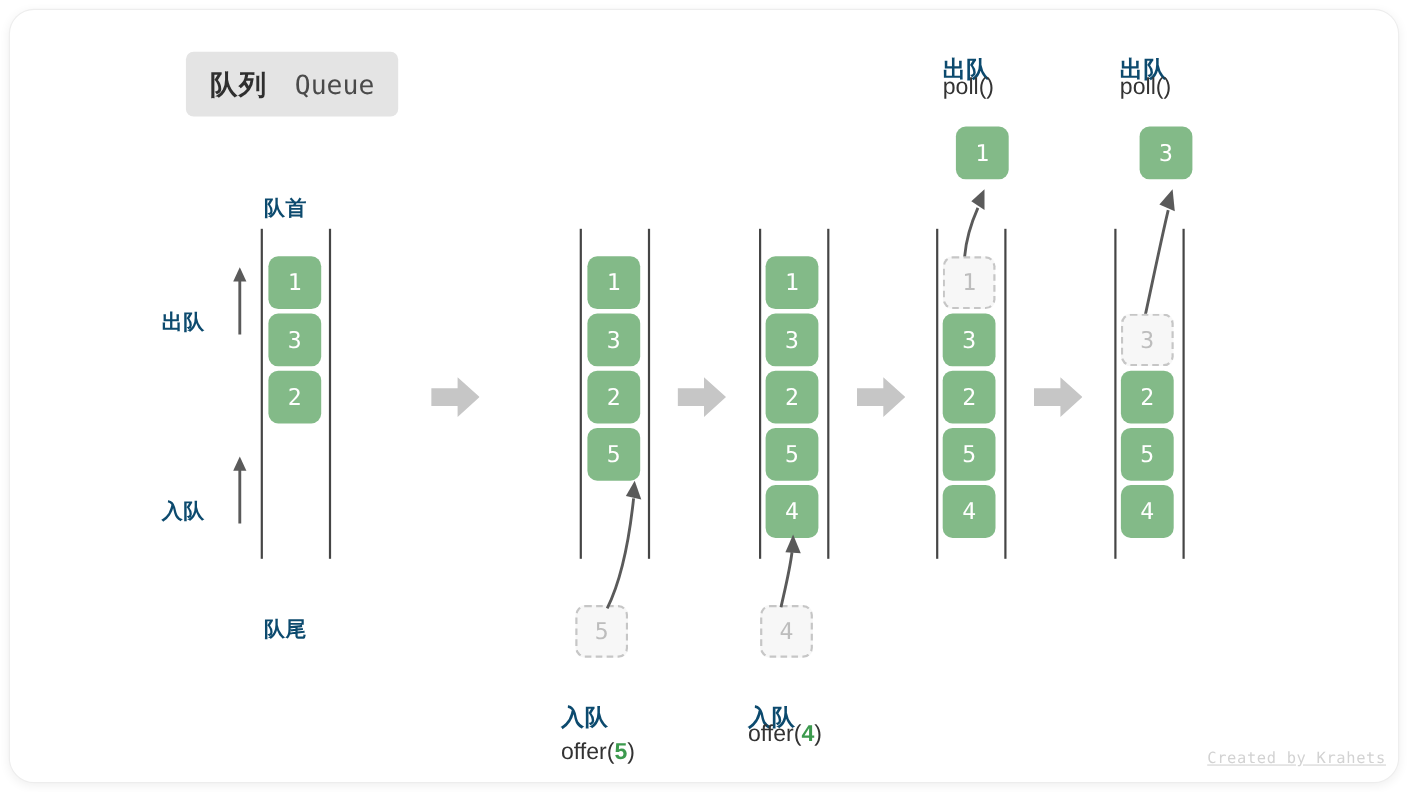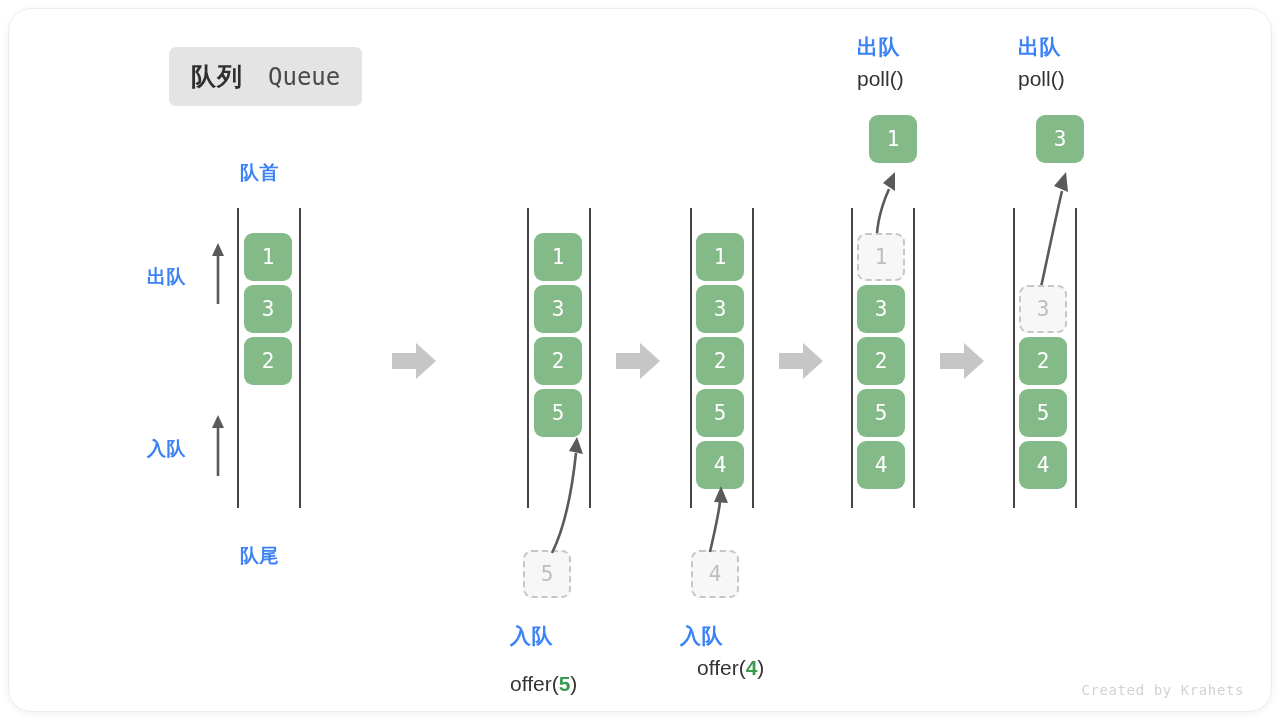--- a/index.html
+++ b/index.html
@@ -58,23 +58,24 @@
     font-weight: 400;
     color: #4a4a4a;
   }
 
   
   .cn-label {
     position: absolute;
     font-family: "Liberation Sans", "DejaVu Sans", sans-serif;
     font-size: 19px;
     font-weight: bold;
-    color: #3b82f6;
+    color: #0c4a6e;
     white-space: nowrap;
     letter-spacing: 0.5px;
+    margin-top: 16px;
   }
   .mono-label {
     position: absolute;
     font-family: Liberation Sans, sans-serif;
     font-size: 21px;
     color: #333333;
     white-space: nowrap;
   }
   .mono-label .arg { color: #3c9a4e; font-weight: bold; }
 
@@ -116,27 +117,28 @@
 
   
   .dir-arrow { position: absolute; color: #5a5a5a; }
 
   
   .motion { position: absolute; overflow: visible; }
 
   
   .credit {
     position: absolute;
-    right: 36px;
+    right: 20px;
     bottom: 22px;
     font-family: "DejaVu Sans Mono", "Liberation Mono", monospace;
     font-size: 14px;
     color: #d2d2d2;
     letter-spacing: 0.6px;
     white-space: nowrap;
+    text-decoration: underline;
   }
 </style>
 </head>
 <body>
 
 <div id="root">
   <div class="card"></div>
 
   <div class="title-badge">
     <span class="title-cn">队列</span>
@@ -201,21 +203,21 @@
   <div class="box" style="left:696px; top:441px;">4</div>
 
   <div class="box ghost" style="left:691px; top:550px;">4</div>
 
   <svg class="motion" style="left:690px; top:478px;" width="60" height="80" viewBox="0 0 60 80">
     <path d="M20 74 C 24 56, 28 40, 30 24" stroke="#5a5a5a" stroke-width="2.6" fill="none"></path>
     <path d="M31 8 L38 25 L24 24 Z" fill="#5a5a5a"></path>
   </svg>
 
   <div class="cn-label" style="left:680px; top:622px; font-size:21px;">入队</div>
-  <div class="mono-label" style="left:697px; top:656px;text-align:center;"><span>offer(</span><span class="arg">4</span><span>)</span></div>
+  <div class="mono-label" style="left:680px; top:656px;text-align:center;"><span>offer(</span><span class="arg">4</span><span>)</span></div>
 
   <svg class="flow-arrow" style="left:779px; top:341px;" viewBox="0 0 44 40">
     <path d="M0 12 H24 V2 L44 20 L24 38 V28 H0 Z" fill="#c6c6c6"></path>
   </svg>
 
   <div class="cn-label" style="left:857px; top:33px; font-size:21px;">出队</div>
   <div class="mono-label" style="left:857px; top:67px;">poll()</div>
 
   <div class="box" style="left:869px; top:115px;">1</div>
 

